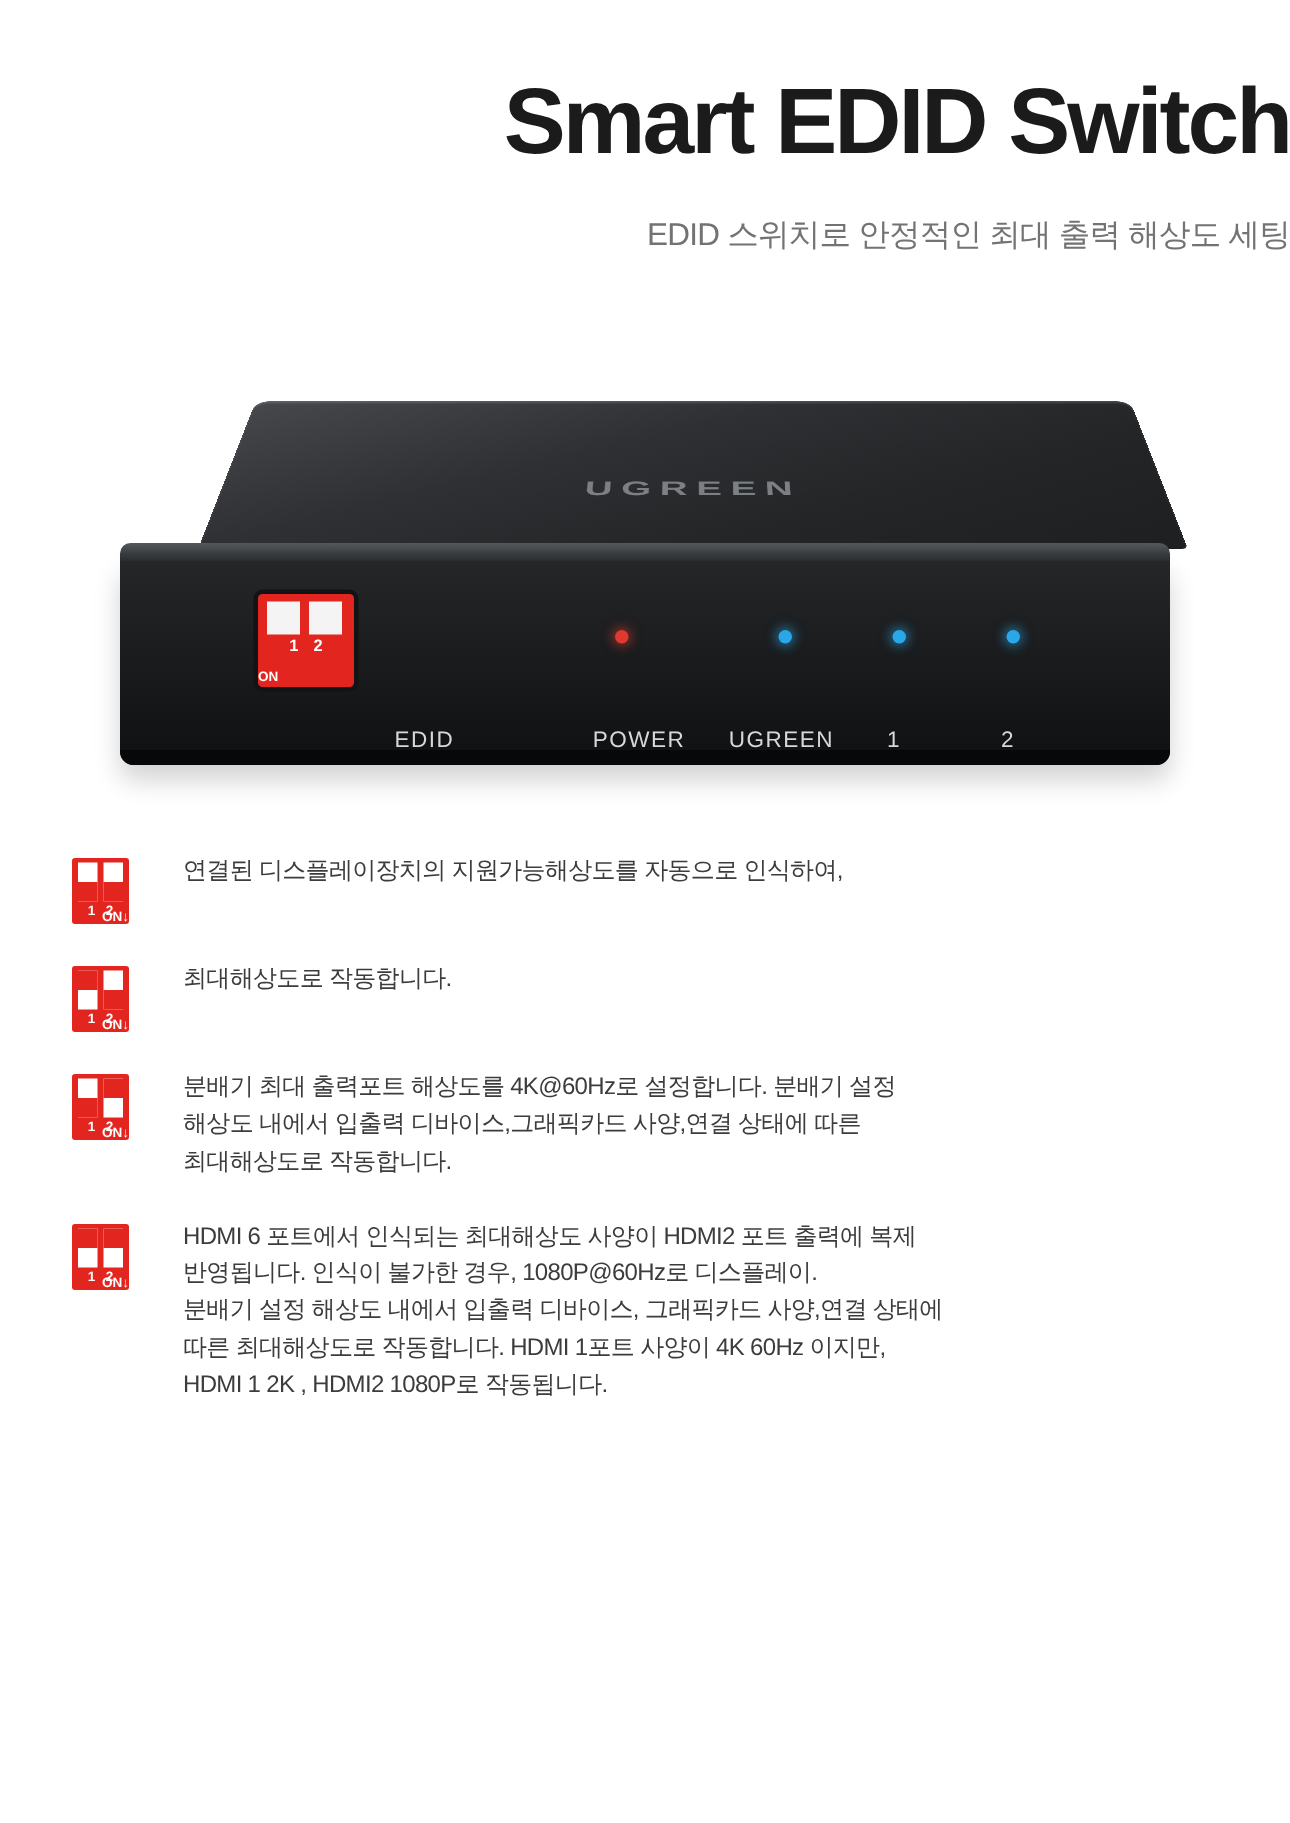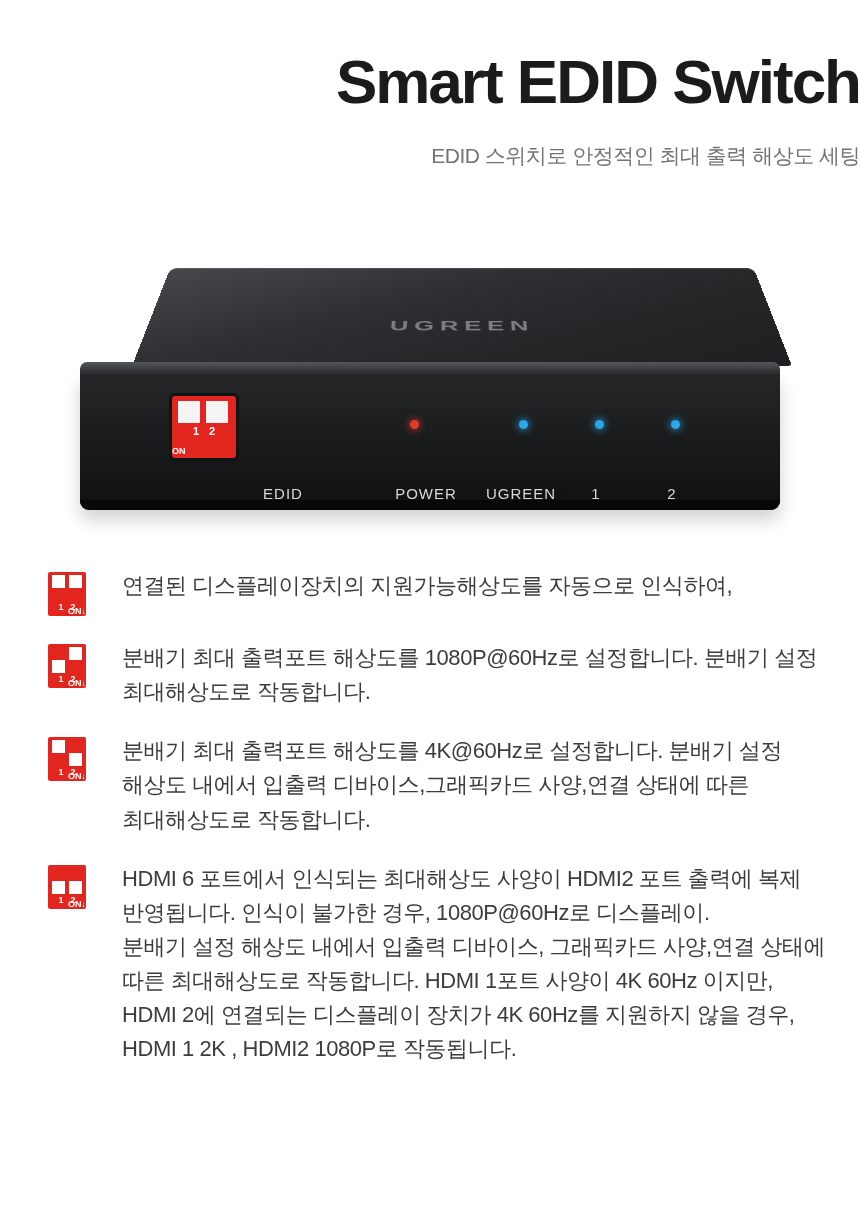--- a/index.html
+++ b/index.html
@@ -191,21 +191,21 @@
   .feature {
     display: flex;
     align-items: flex-start;
     margin-bottom: 24px;
   }
   .feature .icon-col {
     flex: 0 0 74px;
     padding-top: 4px;
   }
   .feature .text-col {
-    font-size: 22px;
+    font-size: 16px;
     line-height: 1.55;
     color: #3c3c3c;
     letter-spacing: -0.45px;
     padding-top: 1px;
   }
   .feature .text-col p { margin: 0; }
 
   
   .dip-icon {
     position: relative;
@@ -343,21 +343,20 @@
             </div>
         </div>
         <div class="nums">
           <span>1</span>
           <span>2</span>
         </div>
         <div class="on">ON↓</div>
       </div>
     </div>
     <div class="text-col">
-      <p>분배기 최대 출력포트 해상도를 1080P@60Hz로 설정합니다. 분배기 설정</p>
       <p>최대해상도로 작동합니다.</p>
     </div>
   </div>
 
   <div class="feature">
     <div class="icon-col">
       <div class="dip-icon">
         <div class="slot">
           <div class="slotbox">
               <i class="up"></i>
@@ -396,18 +395,17 @@
           <span>2</span>
         </div>
         <div class="on">ON↓</div>
       </div>
     </div>
     <div class="text-col">
       <p>HDMI 6 포트에서 인식되는 최대해상도 사양이 HDMI2 포트 출력에 복제</p>
       <p>반영됩니다. 인식이 불가한 경우, 1080P@60Hz로 디스플레이.</p>
       <p>분배기 설정 해상도 내에서 입출력 디바이스, 그래픽카드 사양,연결 상태에</p>
       <p>따른 최대해상도로 작동합니다. HDMI 1포트 사양이 4K 60Hz 이지만,</p>
-      <p>HDMI 2에 연결되는 디스플레이 장치가 4K 60Hz를 지원하지 않을 경우,</p>
       <p>HDMI 1 2K , HDMI2 1080P로 작동됩니다.</p>
     </div>
   </div>
 
 </div>
 
 </body></html>

